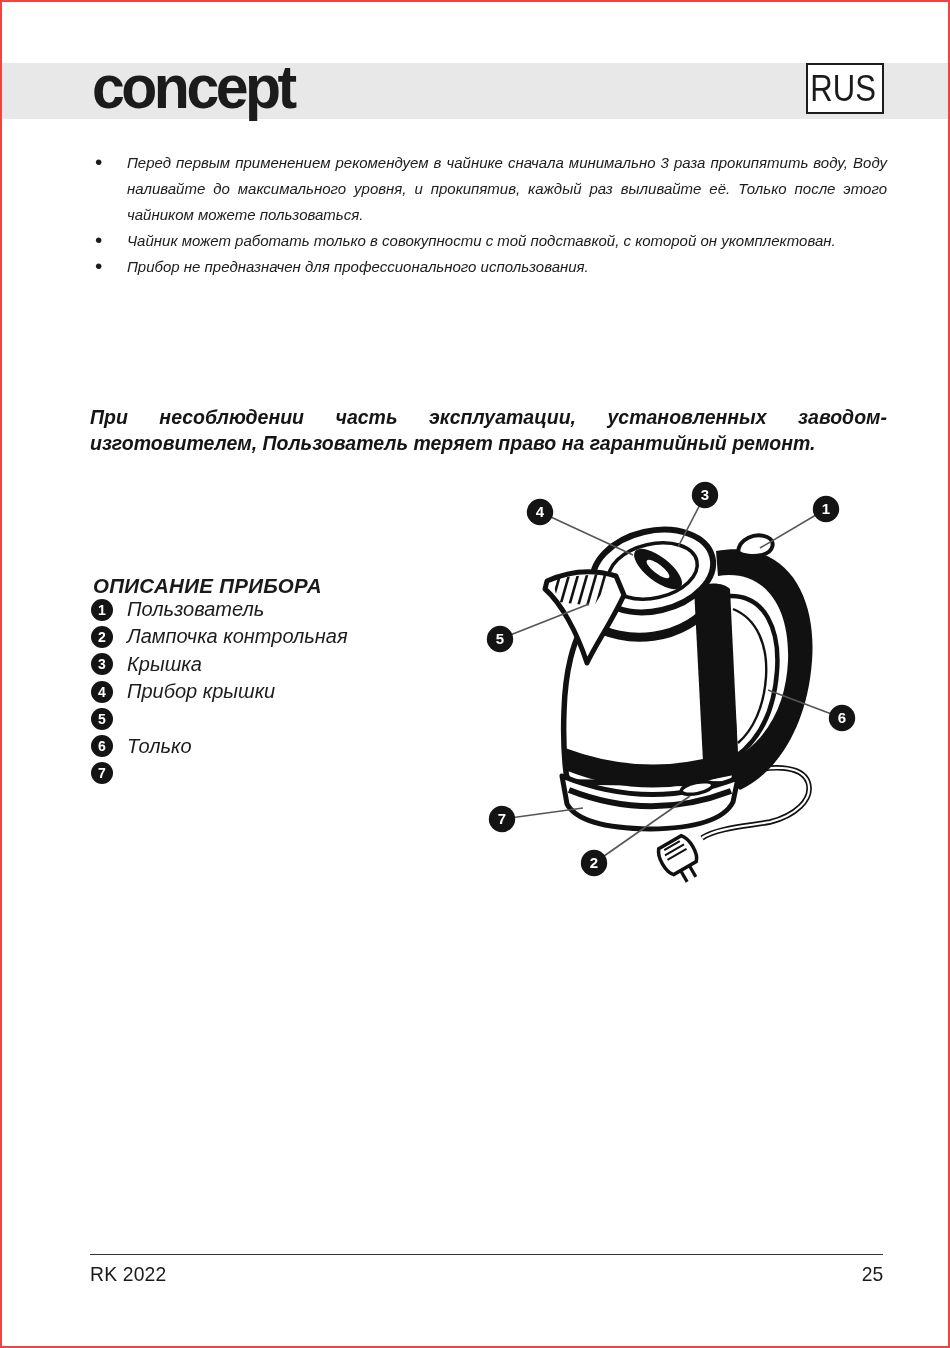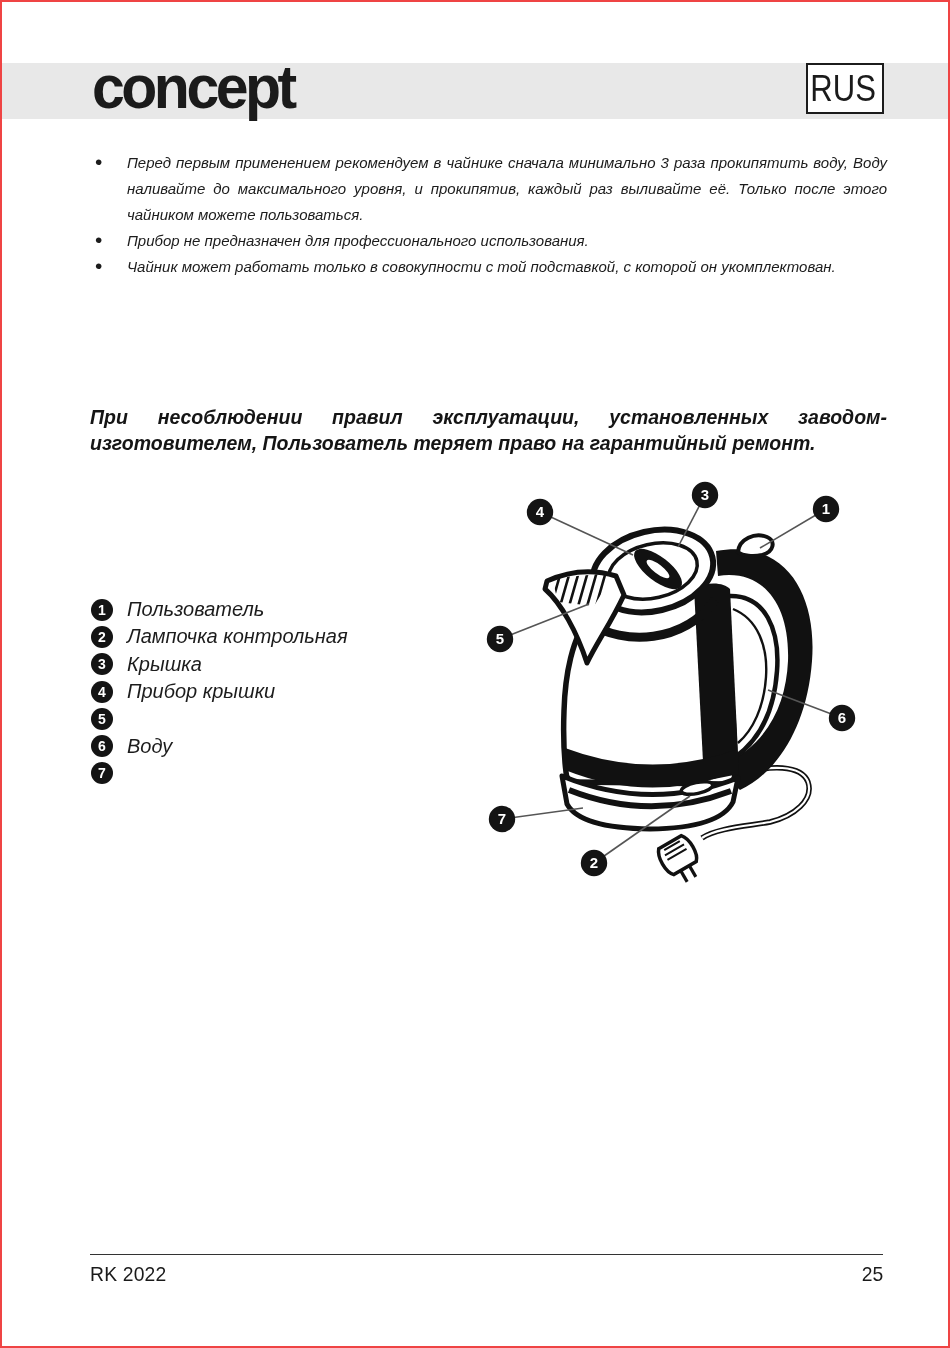--- a/index.html
+++ b/index.html
@@ -53,26 +53,27 @@
 <div class="page">
 
   <div class="band"></div>
   <div class="brand">concept</div>
   <div class="lang">
     <span>RUS</span>
   </div>
 
   <ul class="bullets">
     <li>Перед первым применением рекомендуем в чайнике сначала минимально 3 раза прокипятить воду, Воду наливайте до максимального уровня, и прокипятив, каждый раз выливайте её. Только после этого чайником можете пользоваться.</li>
+    <li>Чайник может работать только в совокупности с той подставкой, с которой он укомплектован.</li>
     <li>Прибор не предназначен для профессионального использования.</li>
-    <li>Чайник может работать только в совокупности с той подставкой, с которой он укомплектован.</li>
   </ul>
 
-  <p class="warning">При несоблюдении правил эксплуатации, установленных заводом-изготовителем, Пользователь теряет право на гарантийный ремонт.</p>
+  <p class="warning">При несоблюдении часть эксплуатации, установленных заводом-изготовителем, Пользователь теряет право на гарантийный ремонт.</p>
 
+  <h2 class="desc-heading">ОПИСАНИЕ ПРИБОРА</h2>
 
   <ul class="parts">
     <li>
       <span class="badge">1</span>
       <span>Пользователь</span>
     </li>
     <li>
       <span class="badge">2</span>
       <span>Лампочка контрольная</span>
     </li>
@@ -82,21 +83,21 @@
     </li>
     <li>
       <span class="badge">4</span>
       <span>Прибор крышки</span>
     </li>
     <li>
       <span class="badge">5</span>
     </li>
     <li>
       <span class="badge">6</span>
-      <span>Воду</span>
+      <span>Только</span>
     </li>
     <li>
       <span class="badge">7</span>
     </li>
   </ul>
 
   <div class="figure">
     <svg width="420" height="422" viewBox="0 0 420 422" xmlns="http://www.w3.org/2000/svg">
 
       <g>

